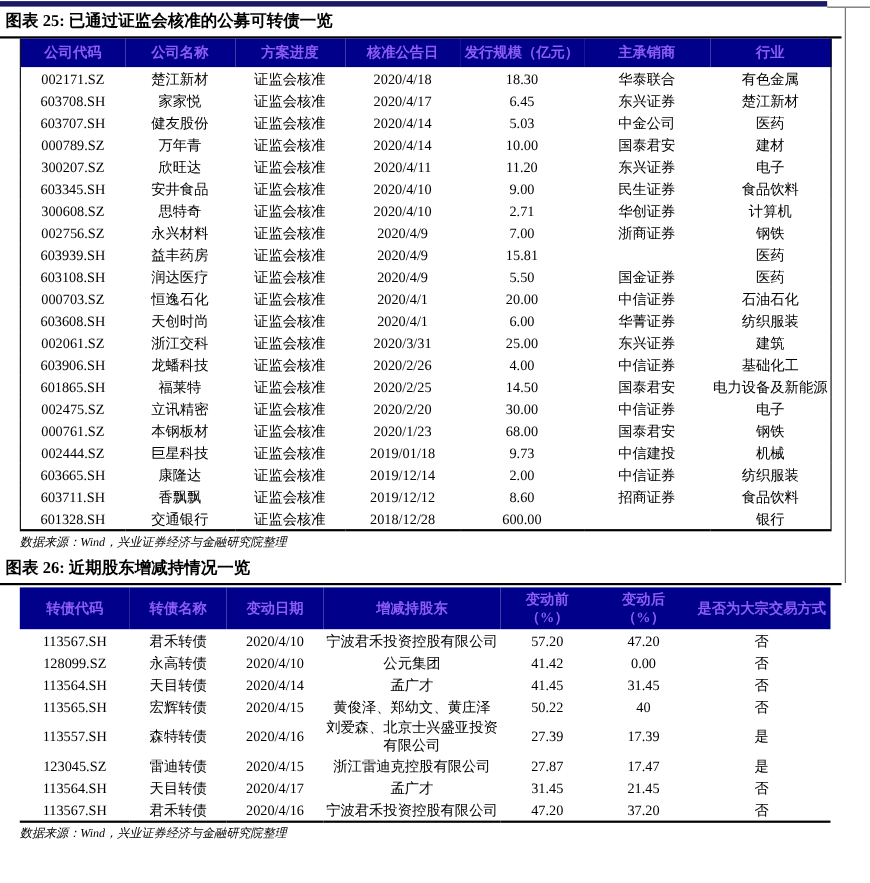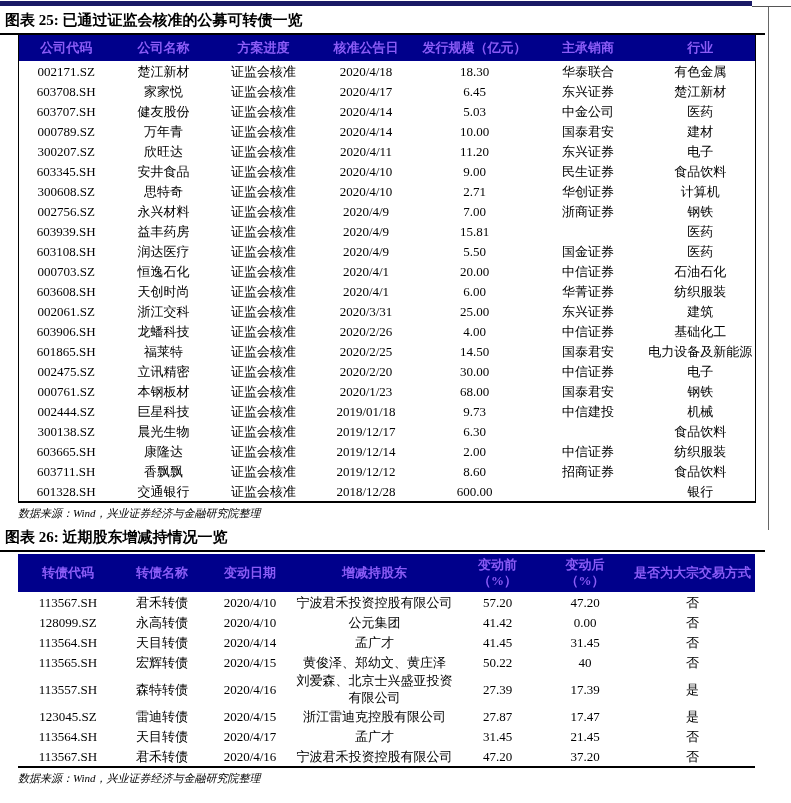--- a/index.html
+++ b/index.html
@@ -265,29 +265,20 @@
             <tr>
               <td>002444.SZ</td>
               <td>巨星科技</td>
               <td>证监会核准</td>
               <td>2019/01/18</td>
               <td>9.73</td>
               <td>中信建投</td>
               <td>机械</td>
             </tr>
             <tr>
-              <td>300138.SZ</td>
-              <td>晨光生物</td>
-              <td>证监会核准</td>
-              <td>2019/12/17</td>
-              <td>6.30</td>
-              <td></td>
-              <td>食品饮料</td>
-            </tr>
-            <tr>
               <td>603665.SH</td>
               <td>康隆达</td>
               <td>证监会核准</td>
               <td>2019/12/14</td>
               <td>2.00</td>
               <td>中信证券</td>
               <td>纺织服装</td>
             </tr>
             <tr>
               <td>603711.SH</td>

